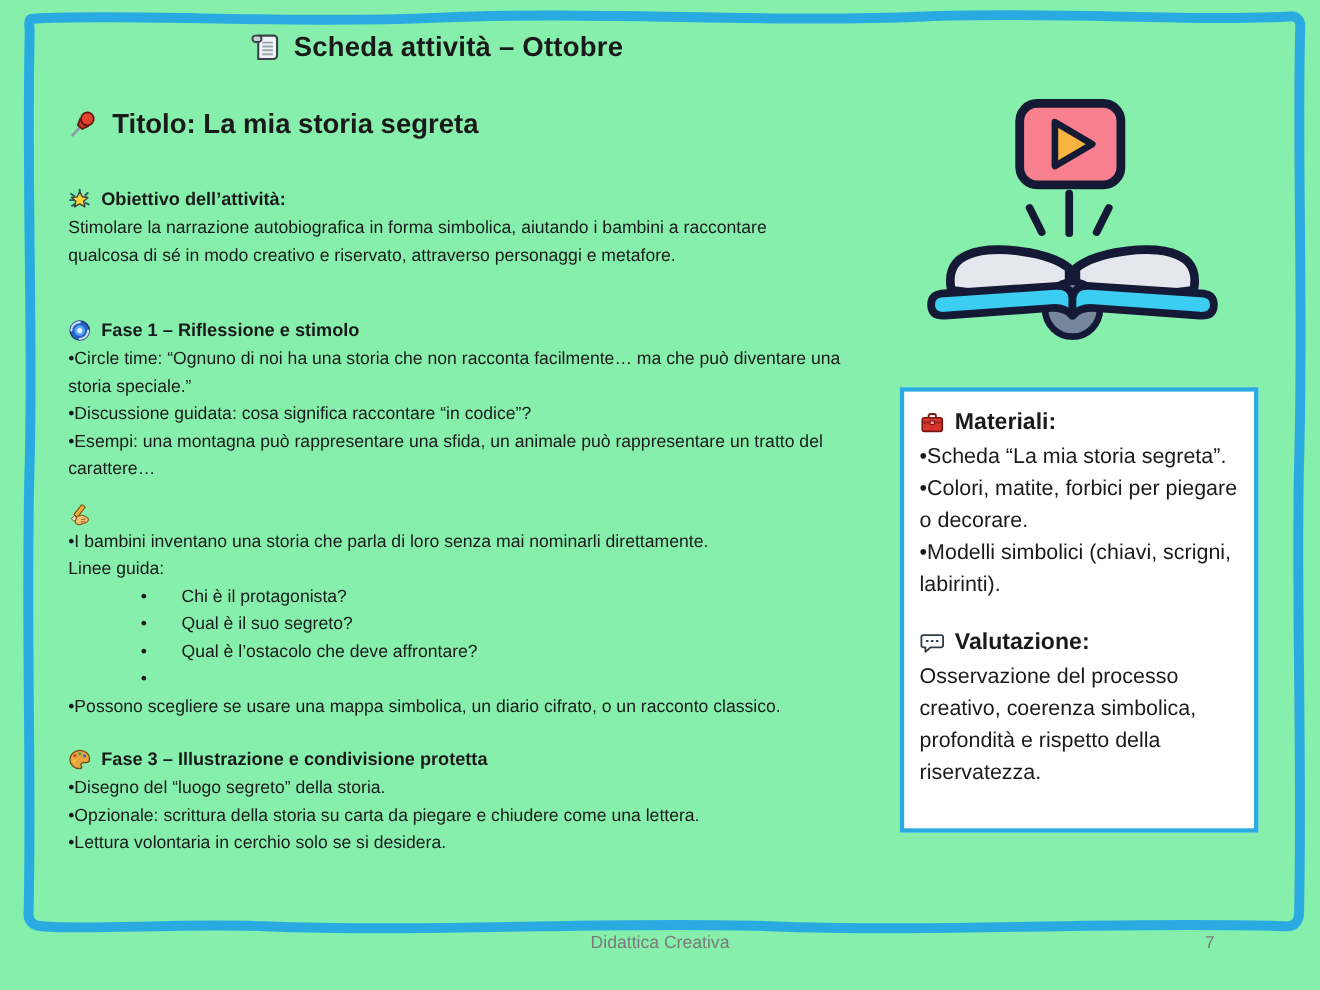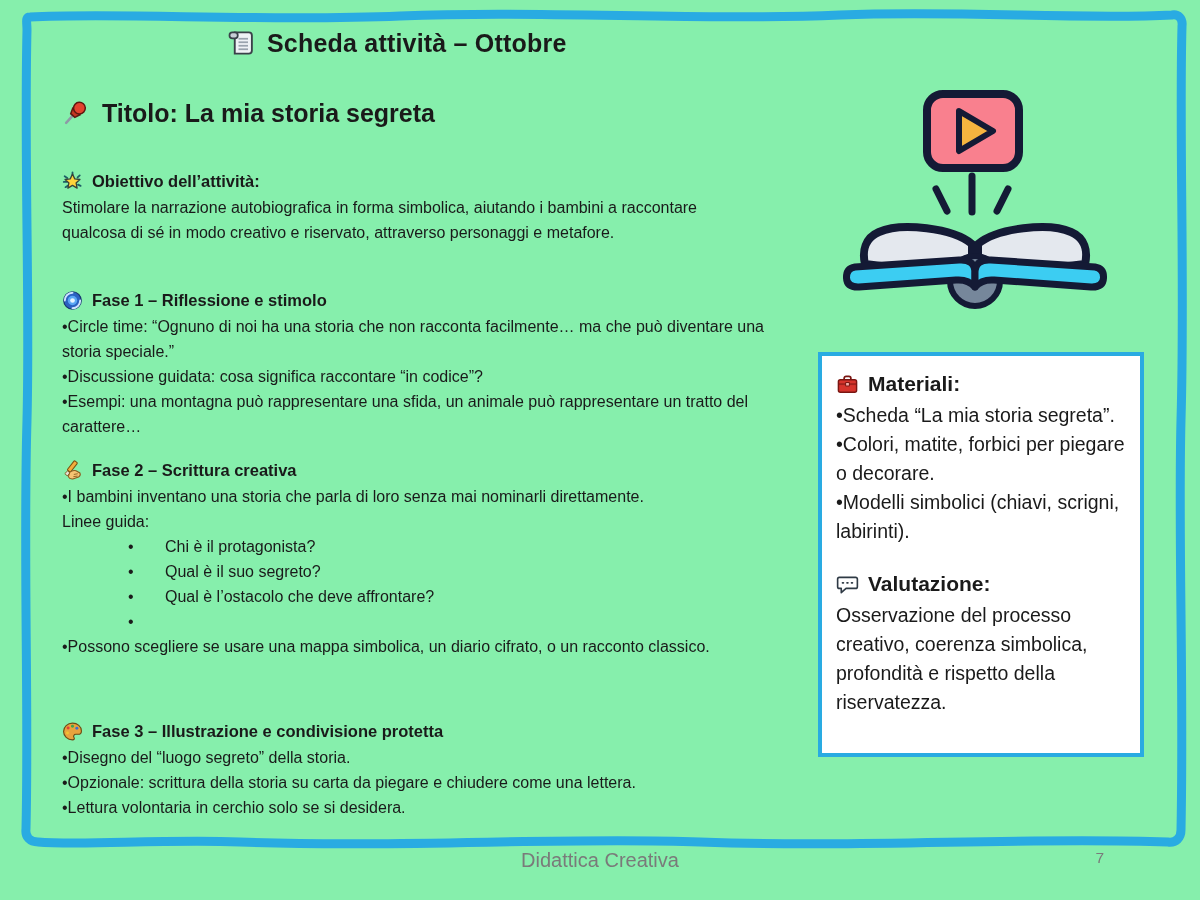--- a/index.html
+++ b/index.html
@@ -15,41 +15,41 @@
   .ic{display:inline-flex;flex:0 0 auto;}
   .ic svg{width:100%;height:100%;display:block;}
   .ic30{width:30px;height:30px;}
   .ic20{width:21px;height:21px;}
   .ic22{width:23px;height:23px;}
 
   .sec{position:absolute;left:62px;width:732px;}
   .sec-obiettivo{top:169px;}
   .sec-fase1{top:288px;}
   .sec-fase2{top:458px;}
-  .sec-fase3{top:719px;}
+  .sec-fase3{top:678px;}
   .sec-head{display:flex;align-items:center;gap:9px;font-weight:700;font-size:16.5px;
             line-height:25px;margin-bottom:1px;}
   .body-line{margin:0;font-size:16px;line-height:25px;}
   .obiettivo-body{width:702px;}
   .q-row{display:flex;font-size:16px;line-height:25px;padding-left:66px;}
   .q-bullet{width:37px;flex:0 0 auto;}
 
   .illustration{position:absolute;left:835px;top:74px;width:280px;height:250px;}
   .illustration svg{width:100%;height:100%;display:block;}
 
   .info-box{position:absolute;left:818px;top:352px;width:290px;height:373px;
             border:4px solid #29ABE2;padding:12px 14px;background:#fff;
             font-size:19.5px;line-height:29px;}
   .box-head{display:flex;align-items:center;gap:9px;font-weight:700;font-size:21px;
             line-height:32px;margin:0 0 1px 0;}
   .box-head-valutazione{margin-top:22px;}
   .info-box p{margin:0;}
 
   .footer-center{position:absolute;left:0;right:0;top:849px;text-align:center;
-                 font-size:20px;color:#7a7a7a;}
+                 font-size:16px;color:#7a7a7a;}
   .footer-page{position:absolute;right:96px;top:849px;font-size:15.5px;color:#7a7a7a;}
 </style>
 </head>
 <body>
 
 <div class="page">
 
   <svg class="border-svg" viewBox="0 0 1200 900">
     <path d="M30 17 C120 12,260 22,400 16 C540 10,700 21,840 15 C960 10,1080 20,1172 15
              C1178 14,1183 18,1182 26 C1179 140,1185 280,1181 420 C1178 540,1184 680,1181 830
@@ -128,21 +128,20 @@
   <section class="sec sec-fase2">
     <div class="sec-head">
       <span class="ic ic20">
         <svg viewBox="0 0 24 24">
           <rect x="9.8" y="0.6" width="4.6" height="13.5" rx="1.2" transform="rotate(38 12 7)" fill="#F4AD3D" stroke="#7A5210" stroke-width="1.2"></rect>
           <path d="M3.2 15.5 l3.4 -3.2 2.5 2.8 -3.2 3 Z" fill="#E8E2D6" stroke="#7A5210" stroke-width="1"></path>
           <path d="M9 13.8 q3-2.6 7-1.6 l4.5 2.6 q1.4 2.8-1.6 4.6 l-6.5 2.2 q-4 .4-5.2-2.6 z" fill="#F6C473" stroke="#8A5A1E" stroke-width="1.2"></path>
           <path d="M13.5 16.5 l4.5 -0.8 M13 19 l4.8 -0.6" stroke="#8A5A1E" stroke-width="1" fill="none"></path>
         </svg>
       </span>
-      <span>Fase 2 – Scrittura creativa</span>
     </div>
     <p class="body-line">•I bambini inventano una storia che parla di loro senza mai nominarli direttamente.</p>
     <p class="body-line">Linee guida:</p>
     <div class="q-row">
       <span class="q-bullet">•</span>
       <span>Chi è il protagonista?</span>
     </div>
     <div class="q-row">
       <span class="q-bullet">•</span>
       <span>Qual è il suo segreto?</span>

